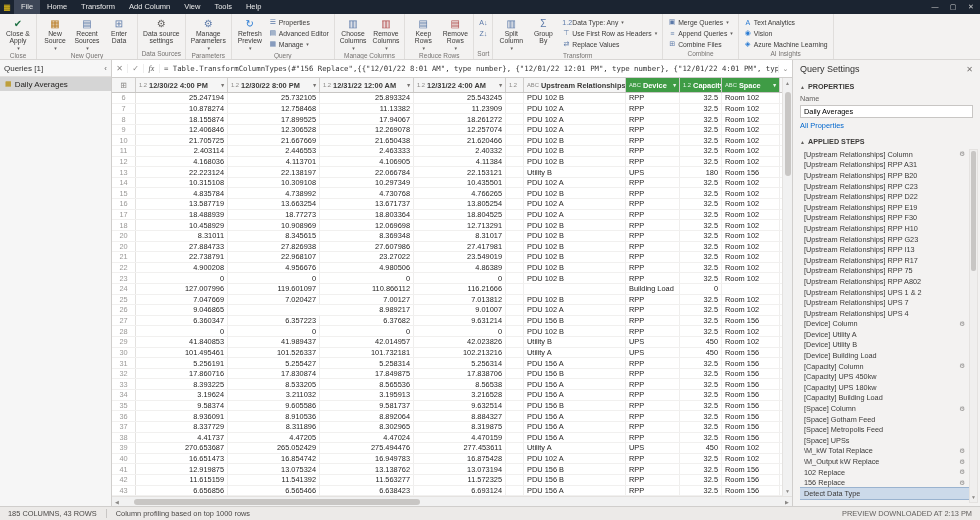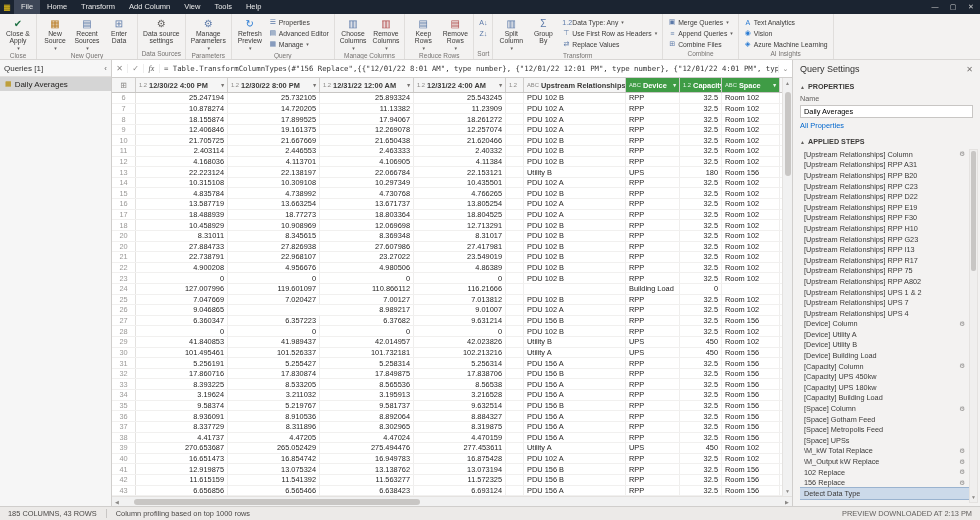--- a/index.html
+++ b/index.html
@@ -398,21 +398,21 @@
                 <div class="gc num" style="width: 92px;">25.543245</div>
                 <div class="gc num" style="width: 18px;"></div>
                 <div class="gc" style="width: 102px;">PDU 102 B</div>
                 <div class="gc" style="width: 54px;">RPP</div>
                 <div class="gc num" style="width: 42px;">32.5</div>
                 <div class="gc" style="width: 58px;">Room 102</div>
               </div>
               <div class="grow">
                 <div class="rn">7</div>
                 <div class="gc num" style="width: 92px;">10.878274</div>
-                <div class="gc num" style="width: 92px;">14.720205</div>
+                <div class="gc num" style="width: 92px;">12.758468</div>
                 <div class="gc num" style="width: 94px;">11.13382</div>
                 <div class="gc num" style="width: 92px;">11.23909</div>
                 <div class="gc num" style="width: 18px;"></div>
                 <div class="gc" style="width: 102px;">PDU 102 A</div>
                 <div class="gc" style="width: 54px;">RPP</div>
                 <div class="gc num" style="width: 42px;">32.5</div>
                 <div class="gc" style="width: 58px;">Room 102</div>
               </div>
               <div class="grow">
                 <div class="rn">8</div>
@@ -422,21 +422,21 @@
                 <div class="gc num" style="width: 92px;">18.261272</div>
                 <div class="gc num" style="width: 18px;"></div>
                 <div class="gc" style="width: 102px;">PDU 102 A</div>
                 <div class="gc" style="width: 54px;">RPP</div>
                 <div class="gc num" style="width: 42px;">32.5</div>
                 <div class="gc" style="width: 58px;">Room 102</div>
               </div>
               <div class="grow">
                 <div class="rn">9</div>
                 <div class="gc num" style="width: 92px;">12.406846</div>
-                <div class="gc num" style="width: 92px;">19.161375</div>
+                <div class="gc num" style="width: 92px;">12.306528</div>
                 <div class="gc num" style="width: 94px;">12.269078</div>
                 <div class="gc num" style="width: 92px;">12.257074</div>
                 <div class="gc num" style="width: 18px;"></div>
                 <div class="gc" style="width: 102px;">PDU 102 A</div>
                 <div class="gc" style="width: 54px;">RPP</div>
                 <div class="gc num" style="width: 42px;">32.5</div>
                 <div class="gc" style="width: 58px;">Room 102</div>
               </div>
               <div class="grow">
                 <div class="rn">10</div>
@@ -734,21 +734,21 @@
                 <div class="gc num" style="width: 92px;">3.216528</div>
                 <div class="gc num" style="width: 18px;"></div>
                 <div class="gc" style="width: 102px;">PDU 156 A</div>
                 <div class="gc" style="width: 54px;">RPP</div>
                 <div class="gc num" style="width: 42px;">32.5</div>
                 <div class="gc" style="width: 58px;">Room 156</div>
               </div>
               <div class="grow">
                 <div class="rn">35</div>
                 <div class="gc num" style="width: 92px;">9.58374</div>
-                <div class="gc num" style="width: 92px;">5.219767</div>
+                <div class="gc num" style="width: 92px;">9.605586</div>
                 <div class="gc num" style="width: 94px;">9.581737</div>
                 <div class="gc num" style="width: 92px;">9.632514</div>
                 <div class="gc num" style="width: 18px;"></div>
                 <div class="gc" style="width: 102px;">PDU 156 B</div>
                 <div class="gc" style="width: 54px;">RPP</div>
                 <div class="gc num" style="width: 42px;">32.5</div>
                 <div class="gc" style="width: 58px;">Room 156</div>
               </div>
               <div class="grow">
                 <div class="rn">36</div>

